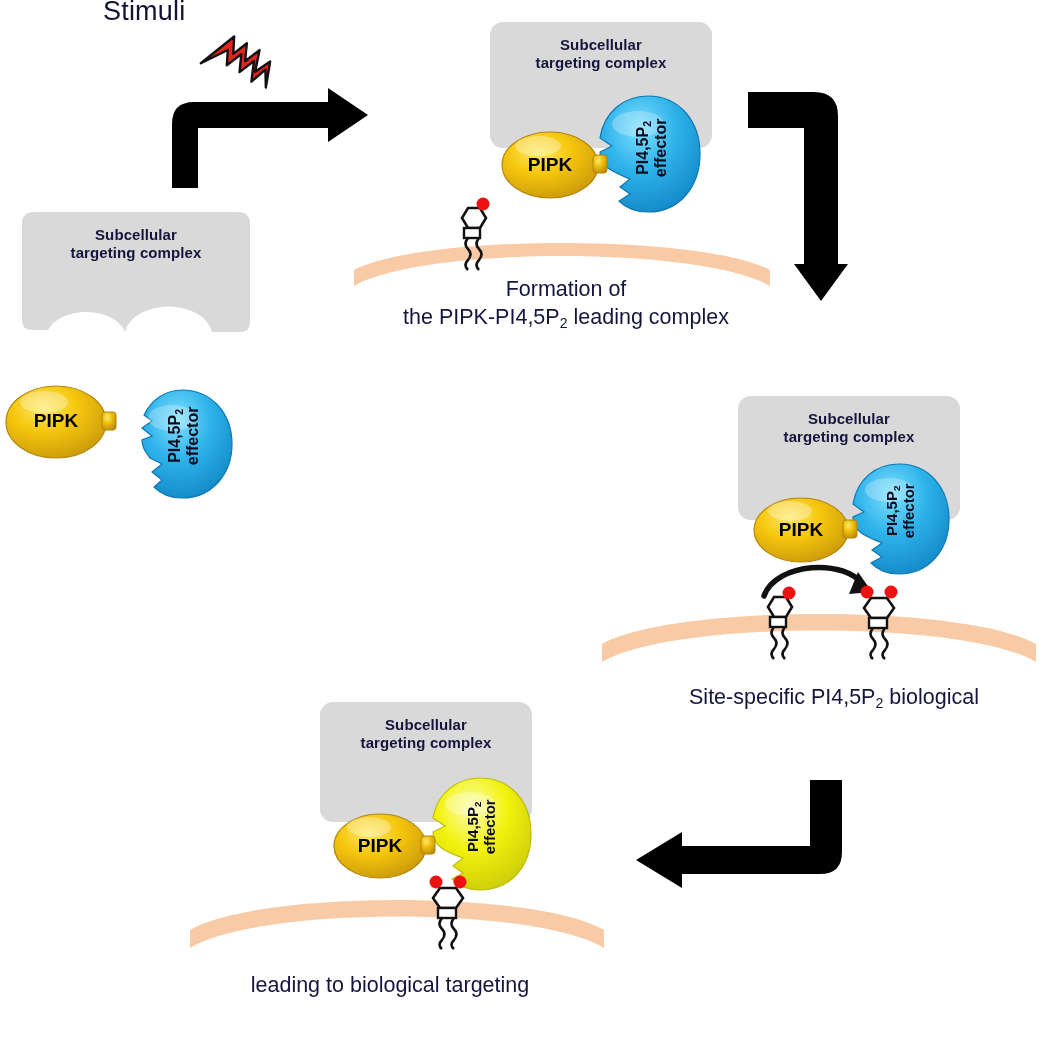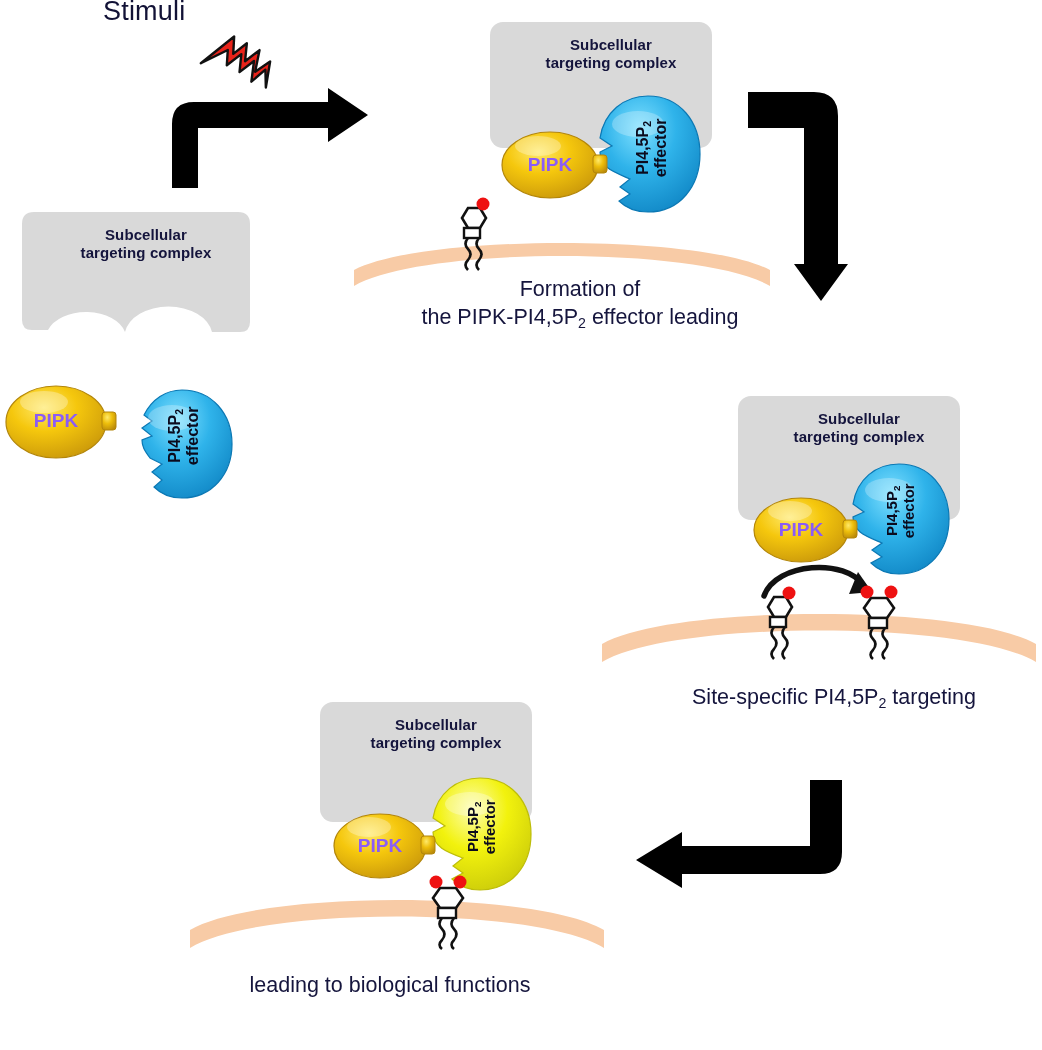--- a/index.html
+++ b/index.html
@@ -6,40 +6,40 @@
   body{width:1042px;height:1050px;position:relative;overflow:hidden;
        font-family:"Liberation Sans","DejaVu Sans",sans-serif;}
 
   .stage{position:absolute;left:0;top:0;width:1042px;height:1050px;}
 
   
   .node{position:absolute;}
 
   
   .scbox{position:absolute;color:#12123a;font-weight:bold;text-align:center;
-         line-height:1.22;display:block;padding-left:20px;}
+         line-height:1.22;display:block;}
   .scbox .scbox-label{position:absolute;left:0;right:0;top:14px;
          font-size:15px;letter-spacing:.1px;color:#14143c;}
 
   
   .caption{position:absolute;color:#15153d;text-align:center;
            font-size:21.5px;line-height:1.30;white-space:nowrap;}
   .caption .ln{display:block;}
   sub{font-size:0.66em;vertical-align:baseline;position:relative;top:.30em;}
 
   
   .stimuli{position:absolute;font-size:27px;color:#121236;
            letter-spacing:.2px;white-space:nowrap;}
 
   
   .prot-label{position:absolute;font-weight:bold;color:#0b0b1e;
               text-align:center;line-height:1.12;white-space:nowrap;}
   .rot{transform:rotate(-90deg);transform-origin:center center;}
 
-  .pipk-label{position:absolute;font-weight:bold;color:#8b5cf6;
+  .pipk-label{position:absolute;font-weight:bold;color:#000000;
               font-size:19px;white-space:nowrap;text-align:center;}
 
   svg{display:block;overflow:visible;}
 </style>
 </head>
 <body>
 
 <div class="stage">
 
   <svg width="0" height="0" style="position:absolute">
@@ -170,23 +170,23 @@
   <div class="node" style="left:446px;top:194px;">
     <svg width="48" height="76" viewBox="0 0 48 76">
       <path d="M22 14 L34 14 L40 24 L34 34 L22 34 L16 24 Z" fill="#ffffff" stroke="#111" stroke-width="2.6"></path>
       <rect x="18" y="34" width="16" height="10" fill="#ffffff" stroke="#111" stroke-width="2.4"></rect>
       <path d="M22 44 q-5 6 0 11 q5 5 0 11 q-5 5 0 10" stroke="#111" stroke-width="2.6" fill="none"></path>
       <path d="M33 44 q-5 6 0 11 q5 5 0 11 q-5 5 0 10" stroke="#111" stroke-width="2.6" fill="none"></path>
       <circle cx="37" cy="10" r="6.5" fill="#ee1111"></circle>
     </svg>
   </div>
 
-  <div class="caption" style="left:346px;top:276px;width:468px;">
+  <div class="caption" style="left:332px;top:276px;width:468px;">
     <span class="ln">Formation of</span>
-    <span class="ln"><span>the PIPK-PI4,5P</span><sub>2</sub><span> effector leading</span></span>
+    <span class="ln"><span>the PIPK-PI4,5P</span><sub>2</sub><span> leading complex</span></span>
   </div>
 
   <div class="node" style="left:748px;top:88px;">
     <svg width="100" height="215" viewBox="0 0 100 215">
       <path d="M0 4 H66 Q90 4 90 28 V176 H100 L73 213 L46 176 H56 V40 H0 Z" fill="#000000"></path>
     </svg>
   </div>
 
   <div class="node" style="left:738px;top:396px;">
     <svg width="222" height="124" viewBox="0 0 222 124">
@@ -253,21 +253,21 @@
       <path d="M20 18 L36 18 L43 28 L36 38 L20 38 L13 28 Z" fill="#ffffff" stroke="#111" stroke-width="2.6"></path>
       <rect x="18" y="38" width="18" height="10" fill="#ffffff" stroke="#111" stroke-width="2.4"></rect>
       <path d="M22 48 q-5 6 0 11 q5 5 0 11 q-5 5 0 9" stroke="#111" stroke-width="2.6" fill="none"></path>
       <path d="M34 48 q-5 6 0 11 q5 5 0 11 q-5 5 0 9" stroke="#111" stroke-width="2.6" fill="none"></path>
       <circle cx="16" cy="12" r="6.5" fill="#ee1111"></circle>
       <circle cx="40" cy="12" r="6.5" fill="#ee1111"></circle>
     </svg>
   </div>
 
   <div class="caption" style="left:628px;top:684px;width:412px;">
-    <span class="ln"><span>Site-specific PI4,5P</span><sub>2</sub><span> targeting</span></span>
+    <span class="ln"><span>Site-specific PI4,5P</span><sub>2</sub><span> biological</span></span>
   </div>
 
   <div class="node" style="left:624px;top:778px;">
     <svg width="218" height="110" viewBox="0 0 218 110">
       <path d="M218 2 V74 Q218 96 196 96 H58 V110 L12 82 L58 54 V68 H186 V2 Z" fill="#000000"></path>
     </svg>
   </div>
 
   <div class="node" style="left:320px;top:702px;">
     <svg width="212" height="120" viewBox="0 0 212 120">
@@ -317,16 +317,16 @@
       <path d="M20 18 L36 18 L43 28 L36 38 L20 38 L13 28 Z" fill="#ffffff" stroke="#111" stroke-width="2.6"></path>
       <rect x="18" y="38" width="18" height="10" fill="#ffffff" stroke="#111" stroke-width="2.4"></rect>
       <path d="M22 48 q-5 6 0 11 q5 5 0 11 q-5 5 0 9" stroke="#111" stroke-width="2.6" fill="none"></path>
       <path d="M34 48 q-5 6 0 11 q5 5 0 11 q-5 5 0 9" stroke="#111" stroke-width="2.6" fill="none"></path>
       <circle cx="16" cy="12" r="6.5" fill="#ee1111"></circle>
       <circle cx="40" cy="12" r="6.5" fill="#ee1111"></circle>
     </svg>
   </div>
 
   <div class="caption" style="left:180px;top:972px;width:420px;">
-    <span class="ln">leading to biological functions</span>
+    <span class="ln">leading to biological targeting</span>
   </div>
 
 </div>
 
 </body></html>

